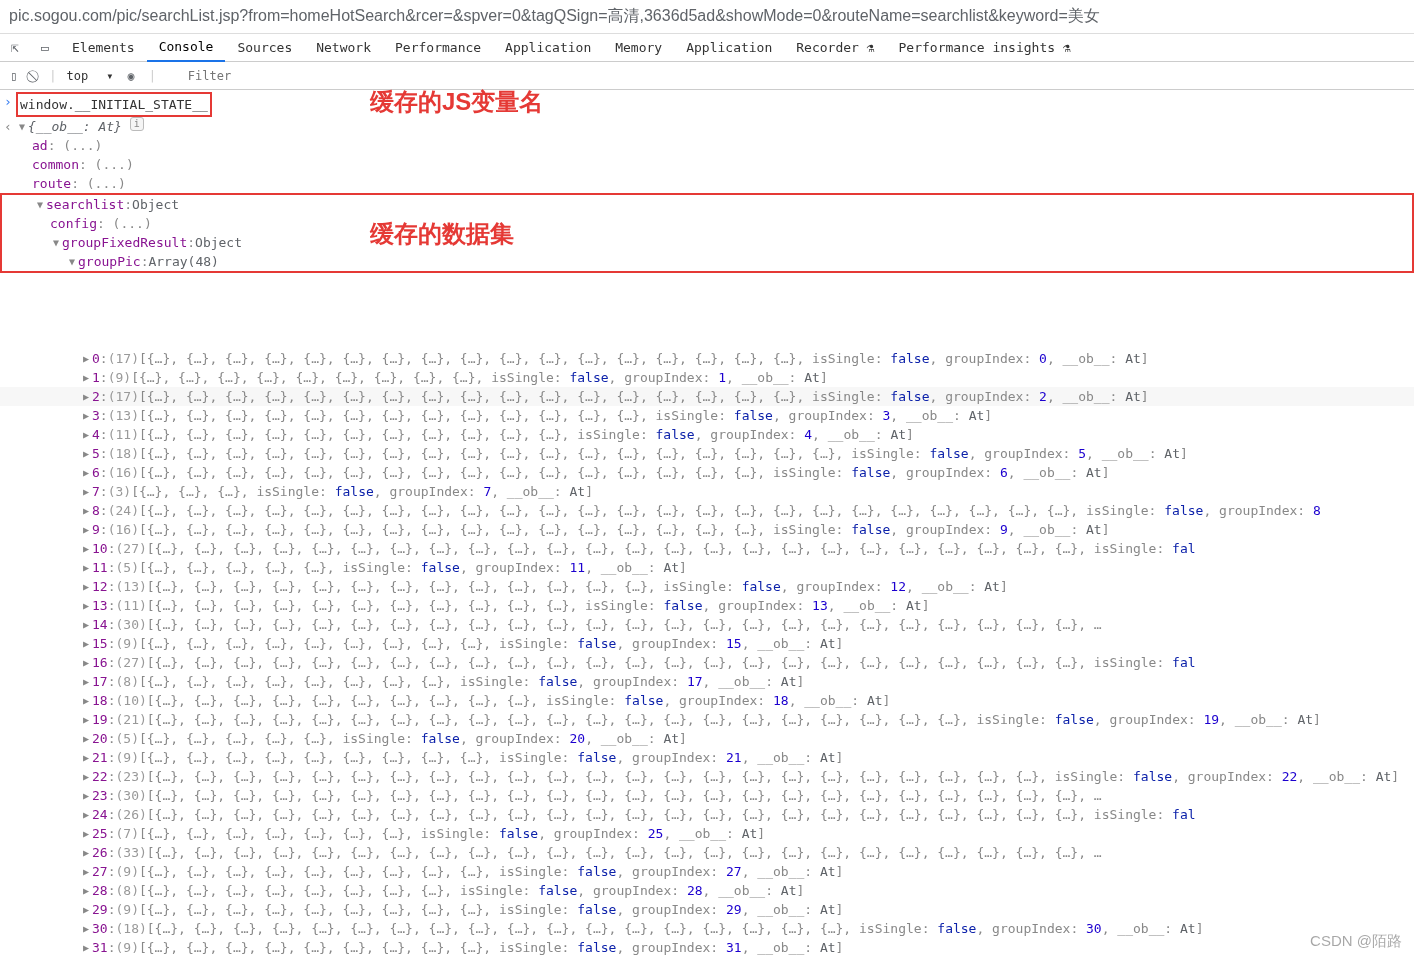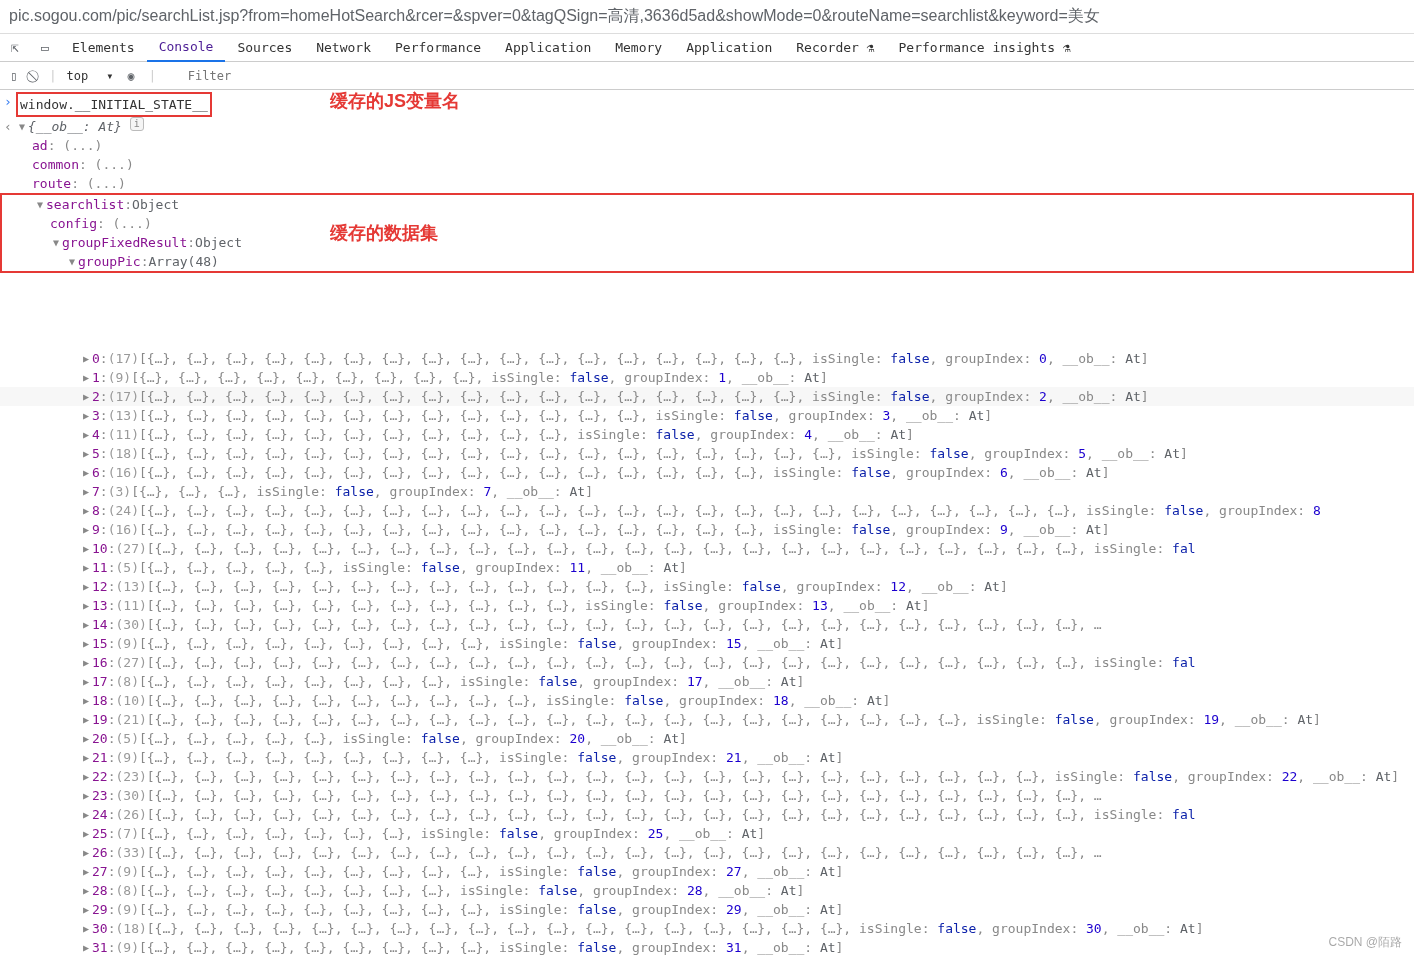--- a/index.html
+++ b/index.html
@@ -1,42 +1,42 @@
 <!DOCTYPE html>
 <html><head>
 <meta charset="utf-8">
 <style>
 * { margin: 0; padding: 0; box-sizing: border-box; font-family: Consolas, Menlo, monospace; }
 body { font-size: 12px; background: #fff; color: #333; overflow-x: hidden; }
 .url-bar { font-size: 16px; color: #5f6368; padding: 6px 9px; font-family: Arial, sans-serif; border-bottom: 1px solid #ddd; }
 .devtools-tabs { display: flex; align-items: center; border-bottom: 1px solid #ccc; height: 28px; font-family: Arial, sans-serif; font-size: 13px; }
 .dt-icon { width: 30px; text-align: center; color: #5f6368; cursor: pointer; }
 .dt-tab { padding: 0 12px; height: 28px; display: flex; align-items: center; color: #333; cursor: pointer; }
-.dt-tab.active { color: #4c1d95; border-bottom: 2px solid #1a73e8; }
+.dt-tab.active { color: #000000; border-bottom: 2px solid #1a73e8; }
 .console-toolbar { display: flex; align-items: center; height: 28px; border-bottom: 1px solid #ccc; padding: 0 6px; gap: 10px; font-family: Arial, sans-serif; font-size: 12px; }
 .ct-icon { color: #5f6368; cursor: pointer; padding: 0 4px; }
 .ct-scope { display: flex; align-items: center; gap: 18px; cursor: pointer; }
 .ct-filter { border: none; outline: none; width: 200px; color: #999; font-size: 12px; margin-left: 22px; }
 .console-body { padding: 2px 0; font-size: 13px; line-height: 19px; }
 .row { display: flex; white-space: nowrap; overflow: hidden; }
 .row.hover { background: rgba(0,0,0,0.03); }
 .prompt { color: #367cf1; width: 16px; text-align: center; }
 .chev { width: 12px; color: #888; font-size: 10px; display: inline-block; text-align: center; cursor: pointer; }
 .ind { display: inline-block; }.ind2{width:32px}.ind3{width:48px}.ind4{width:64px}.ind5{width:80px}
 .redbox { border: 2px solid #e53935; padding: 1px 2px; }
-.ann-red { color: #e53935; font-size: 18px; font-weight: bold; font-family: SimHei,"Microsoft YaHei",sans-serif; position: absolute; }
+.ann-red { color: #e53935; font-size: 24px; font-weight: bold; font-family: SimHei,"Microsoft YaHei",sans-serif; position: absolute; margin-left: 40px; }
 .k { color: #881391; }
 .n { color: #1c00cf; }
 .cnt { color: #999; }
 .s { color: #888; }
 .arr { color: #5f6368; }
 .itxt { font-style: italic; color: #5f6368; }
 .bool { color: #0d22aa; }
 .info-i { display:inline-block; width:14px; height:14px; border:1px solid #bbb; border-radius:3px; text-align:center; line-height:12px; color:#888; font-size:10px; background:#f5f5f5; }
-.watermark { position: fixed; bottom: 6px; right: 12px; font-size: 12px; color: rgba(0,0,0,0.35); font-family: Arial,sans-serif; }
+.watermark { position: fixed; bottom: 6px; right: 12px; font-size: 15px; color: rgba(0,0,0,0.35); font-family: Arial,sans-serif; }
 .tree-wrap { position: relative; }
 </style>
 </head>
 <body>
 
 <div class="url-bar">pic.sogou.com/pic/searchList.jsp?from=homeHotSearch&amp;rcer=&amp;spver=0&amp;tagQSign=高清,3636d5ad&amp;showMode=0&amp;routeName=searchlist&amp;keyword=美女</div>
 
 <div class="devtools-tabs">
   <span class="dt-icon">⇱</span>
   <span class="dt-icon">▭</span>

